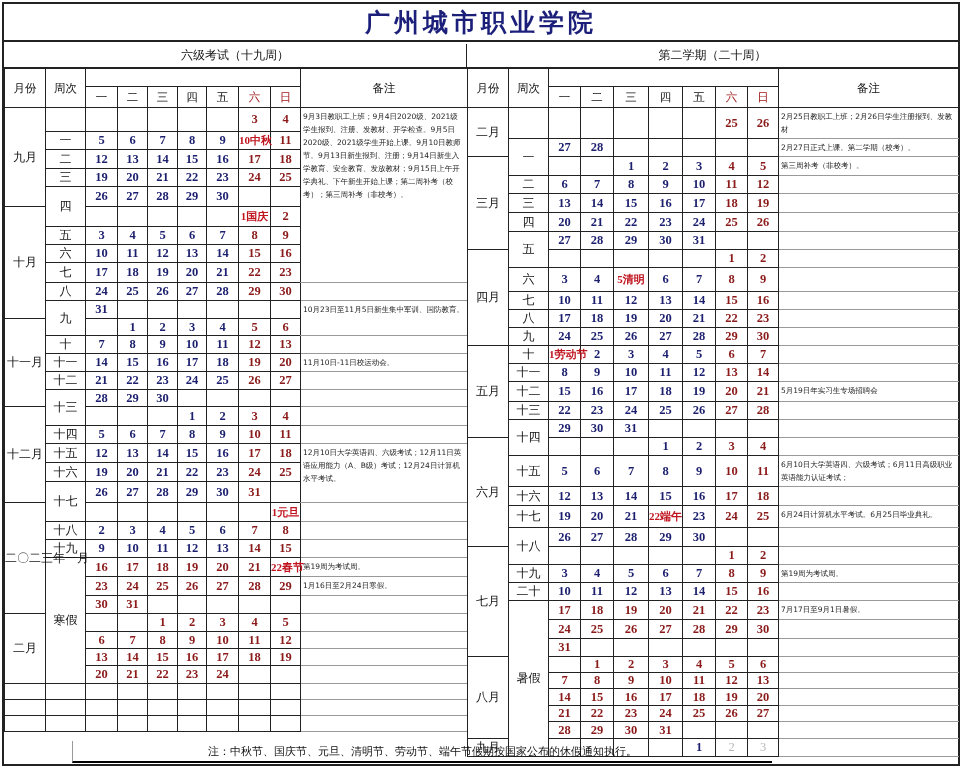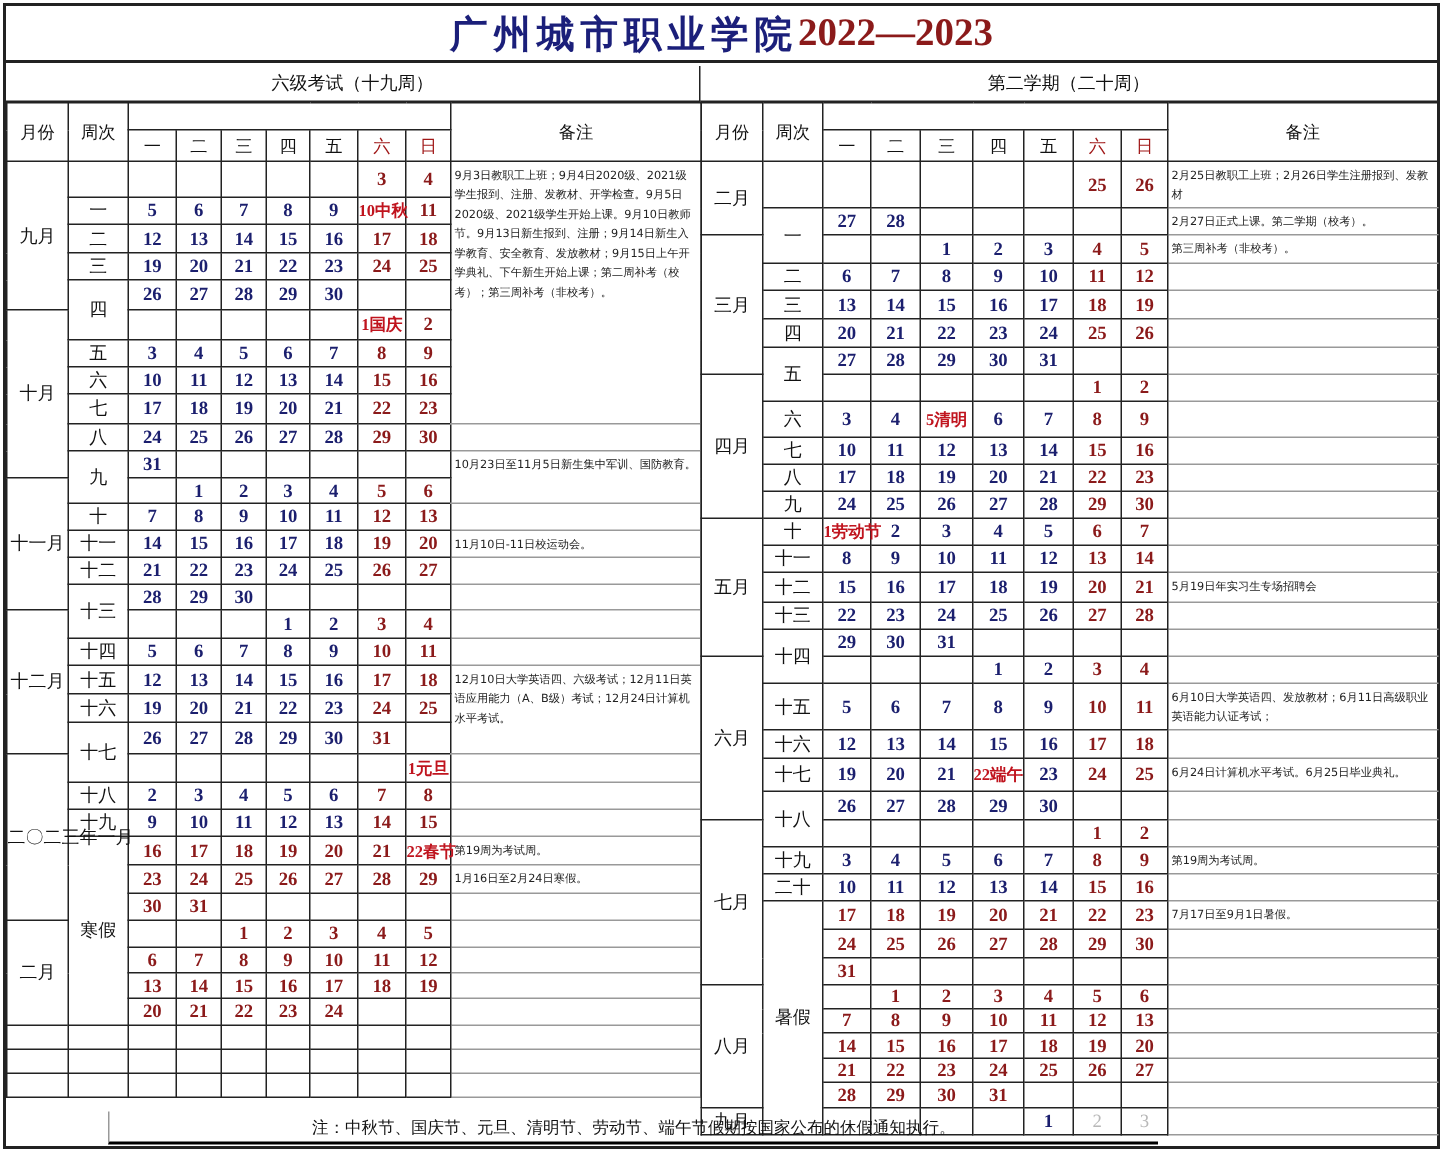--- a/index.html
+++ b/index.html
@@ -19,21 +19,20 @@
   table.cal td.note { text-align: left; vertical-align: top; font-family: "DejaVu Sans", sans-serif; font-weight: normal; font-size: 7.5px; color: #222; white-space: normal; line-height: 13px; padding: 2px 2px; border-top: 1px solid #999; border-bottom: 1px solid #999; }
   .foot-note { position: absolute; left: 72px; top: 741px; width: 700px; height: 22px; display: flex; align-items: center; justify-content: center; font-size: 11px; color: #111; border-bottom: 2px solid #000000; border-left: 1px solid #999; }
 </style>
 </head>
 <body>
 
 <div class="frame"></div>
 
 <div class="title">
   <span>广州城市职业学院</span>
-  <span class="year">2022—2023</span>
 </div>
 
 <div class="sem-head" style="left:4px;width:463px;border-right:1.5px solid #222;">六级考试（十九周）</div>
 <div class="sem-head" style="left:467px;width:491px;">第二学期（二十周）</div>
 
 <table class="cal" id="t1" style="left:4px;width:463px;">
   <colgroup>
     <col style="width:41px">
       <col style="width:40px">
     <col style="width:32px">
@@ -657,21 +656,21 @@
       </tr>
       <tr style="height: 21px;">
         <td rowspan="1" class="week">十五</td>
         <td class="">5</td>
         <td class="">6</td>
         <td class="">7</td>
         <td class="">8</td>
         <td class="">9</td>
         <td class="red">10</td>
         <td class="red">11</td>
-        <td rowspan="1" class="note">6月10日大学英语四、发放教材；6月11日高级职业英语能力认证考试；</td>
+        <td rowspan="1" class="note">6月10日大学英语四、六级考试；6月11日高级职业英语能力认证考试；</td>
       </tr>
       <tr style="height: 19px;">
         <td rowspan="1" class="week">十六</td>
         <td class="">12</td>
         <td class="">13</td>
         <td class="">14</td>
         <td class="">15</td>
         <td class="">16</td>
         <td class="red">17</td>
         <td class="red">18</td>

